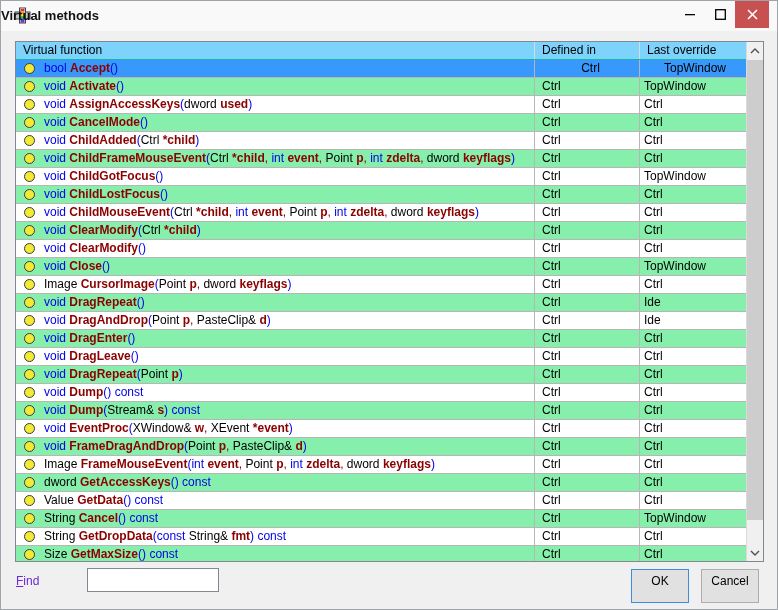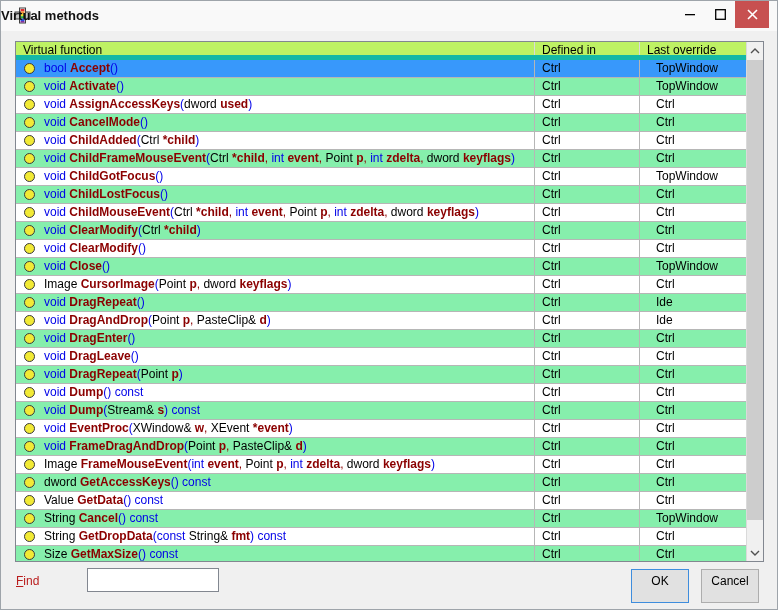--- a/index.html
+++ b/index.html
@@ -16,55 +16,55 @@
   .app-icon { position:absolute; left:13px; top:6px; width:17px; height:17px; }
   .title { position:absolute; left:0; top:0; width:100%; height:30px; line-height:29px;
            text-align:left; font-size:13px; font-weight:bold; color:#111; }
   .capbtns { position:absolute; right:8px; top:0; height:27px; display:flex; }
   .capbtn { width:30px; height:27px; display:flex; align-items:center; justify-content:center; }
   .capbtn.close { width:34px; background:#c75050; }
 
   
   .list { position:absolute; left:14px; top:40px; width:749px; height:521px;
           background:#ffffff; border:1px solid #828790; }
-  .lheader { display:flex; height:18px; background:#bef264; border-bottom:5px solid #14b8a6;
+  .lheader { display:flex; height:18px; background:#7dd3fc; border-bottom:1px solid #14b8a6;
              margin-right:17px; }
   .hcell { font-size:12px; line-height:17px; color:#000; white-space:nowrap; overflow:hidden; }
   .h-func { width:518px; padding-left:7px; }
   .h-def  { width:105px; padding-left:7px; border-left:1px solid #dadada; }
   .h-last { flex:1; padding-left:7px; border-left:1px solid #dadada; }
 
   .lbody { height:501px; overflow:hidden; margin-right:17px; }
   .lrow { display:flex; height:18px; background:#ffffff; border-bottom:1px solid #b6b6b6; }
   .lrow.alt { background:#86efac; }
-  .lrow.sel { background:#3898fb; }
+  .lrow.sel { background:#3898fb;text-align:center; }
   .cell { font-size:12px; line-height:17px; white-space:nowrap; overflow:hidden; color:#000; }
   .c-func { width:518px; display:flex; align-items:center; }
   .c-def  { width:105px; padding-left:7px; border-left:1px solid #b6b6b6; }
-  .c-last { flex:1; padding-left:16px; border-left:1px solid #b6b6b6; }
+  .c-last { flex:1; padding-left:4px; border-left:1px solid #b6b6b6; }
   .micon { flex:none; width:11px; height:11px; border-radius:50%;
            background:#f2ea35; border:1px solid #3a3a3a; margin:0 9px 0 8px; }
   .sig { white-space:nowrap; }
   .tk-k { color:#0000e8; }
   .tk-t { color:#000000; }
   .tk-b { color:#8b0000; font-weight:bold; }
   .tk-m { color:#8b0000; }
   .tk-u { color:#0000e8; }
 
   
   .sbar { position:absolute; right:0; top:0; width:17px; height:519px;
           background:#f0f0f0; border-left:1px solid #dadada; }
   .sbtn { position:absolute; left:0; width:16px; height:17px; display:flex;
           align-items:center; justify-content:center; background:#f0f0f0; }
   .sbtn.up { top:0; }
   .sbtn.down { bottom:0; }
   .sthumb { position:absolute; left:0; top:18px; width:16px; height:460px; background:#cdcdcd; }
 
   
-  .find-label { position:absolute; left:15px; top:573px; font-size:12px; color:#b91c1c; }
+  .find-label { position:absolute; left:15px; top:573px; font-size:12px; color:#6d28d9; }
   .find-label .u { text-decoration:underline; }
   .find-input { position:absolute; left:86px; top:567px; width:132px; height:24px;
                 border:1px solid #828790; background:#ffffff; font-size:12px;
                 font-family:"Liberation Sans", sans-serif; padding:0 4px; outline:none; }
   .btn { position:absolute; top:568px; width:58px; height:34px; background:#e1e1e1;
          font-size:12px; text-align:center; line-height:22px; color:#000; }
   .btn.ok { left:630px; border:1px solid #3e8ddd; }
   .btn.cancel { left:700px; border:1px solid #adadad; }
 </style>
 </head>

